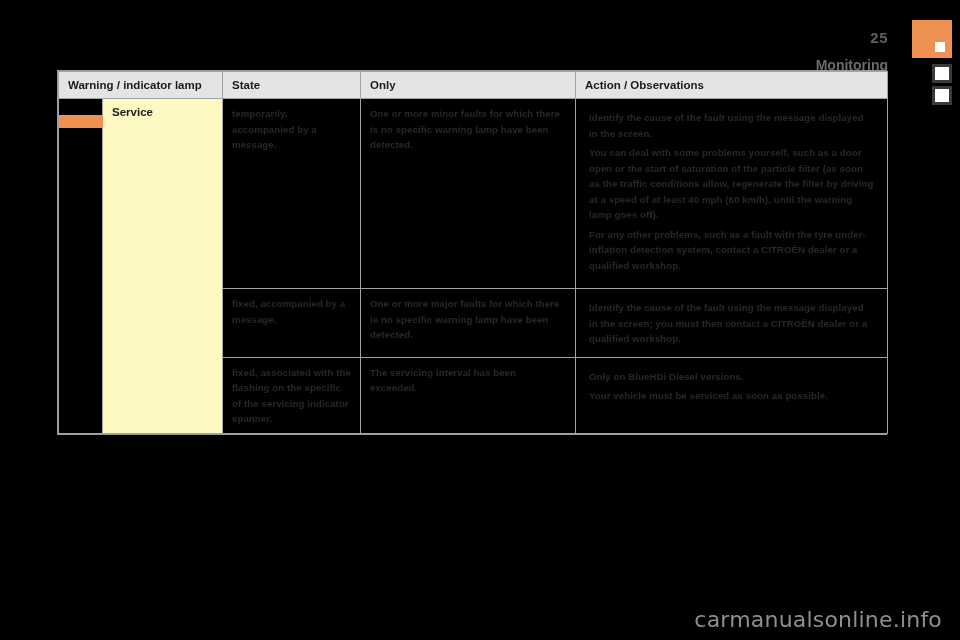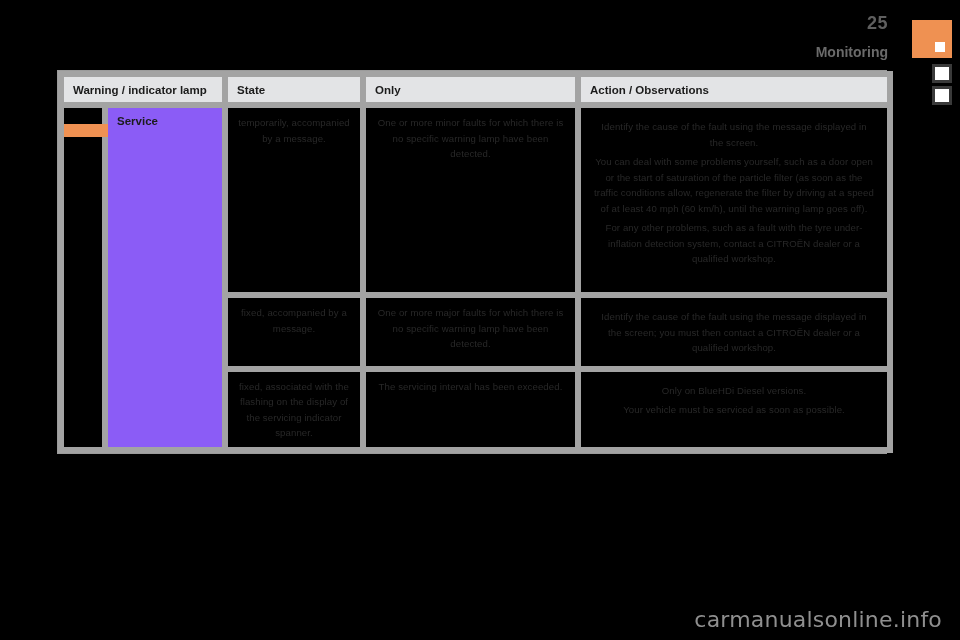--- a/index.html
+++ b/index.html
@@ -21,24 +21,25 @@
 
   
   .page-header {
     position: absolute;
     top: 14px;
     right: 72px;
     text-align: right;
     line-height: 1.05;
   }
   .page-number {
-    font-size: 18px;
+    font-size: 15px;
     font-weight: bold;
     color: #5f5f5f;
     letter-spacing: 0.5px;
+    margin-top: 16px;
   }
   .section-title {
     font-size: 14px;
     font-weight: bold;
     color: #6a6a6a;
     margin-top: 12px;
   }
 
   
   .tab-marker {
@@ -85,21 +86,21 @@
     background: #000000;
     box-sizing: border-box;
   }
   table.manual-table {
     border-collapse: collapse;
     width: 100%;
     table-layout: fixed;
   }
   table.manual-table th,
   table.manual-table td {
-    border: 6px solid #a3a3a3;
+    border: 1px solid #a3a3a3;
     vertical-align: top;
     padding: 7px 9px 6px 9px;
     box-sizing: border-box;
   }
   thead th {
     background: #e3e4e6;
     color: #1b1b1b;
     font-size: 11.5px;
     font-weight: bold;
     text-align: left;
@@ -121,34 +122,33 @@
   .lamp-glyph {
     position: absolute;
     left: 0px;
     top: 16px;
     width: 44px;
     height: 13px;
     background: #ef9152;
   }
 
   td.lamp-name-cell {
-    background: #8b5cf6;
+    background: #fef9c3;
     color: #1b1b1b;
     font-size: 11.5px;
     font-weight: bold;
   }
 
   td.body-cell {
     background: #000000;
     color: #282828;
     font-size: 9.6px;
-    font-weight: normal;
+    font-weight: bold;
     line-height: 1.62;
     letter-spacing: 0.1px;
-    text-align: center;
   }
   td.body-cell p {
     margin: 4px;
   }
 
   
   .watermark {
     position: absolute;
     right: 18px;
     bottom: 8px;
@@ -210,21 +210,21 @@
           </td>
         </tr>
         <tr>
           <td class="body-cell" style="height:48px">fixed, accompanied by a message.</td>
           <td class="body-cell">One or more major faults for which there is no specific warning lamp have been detected.</td>
           <td class="body-cell">
             <p>Identify the cause of the fault using the message displayed in the screen; you must then contact a CITROËN dealer or a qualified workshop.</p>
           </td>
         </tr>
         <tr>
-          <td class="body-cell" style="height:72px">fixed, associated with the flashing on the display of the servicing indicator spanner.</td>
+          <td class="body-cell" style="height:72px">fixed, associated with the flashing on the specific of the servicing indicator spanner.</td>
           <td class="body-cell">The servicing interval has been exceeded.</td>
           <td class="body-cell">
             <p>Only on BlueHDi Diesel versions.</p>
             <p>Your vehicle must be serviced as soon as possible.</p>
           </td>
         </tr>
       </tbody>
     </table>
   </div>
 

